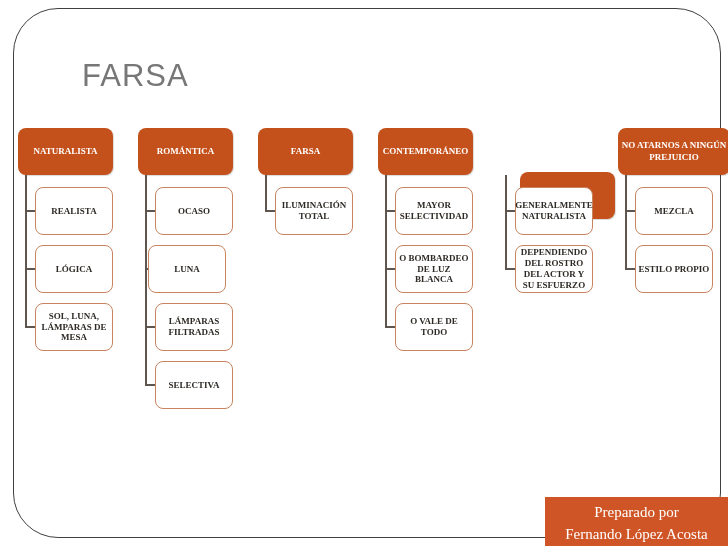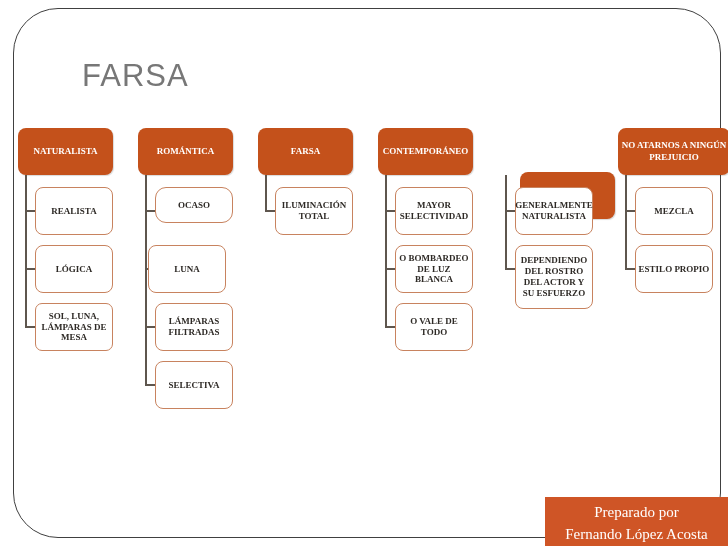--- a/index.html
+++ b/index.html
@@ -61,25 +61,25 @@
 <div class="slide-title">FARSA</div>
 
 <div id="diagram">
     <div class="header-box" style="left: 18px; top: 128px; width: 95px; height: 47px;">NATURALISTA</div>
     <div class="conn-v" style="left: 25px; top: 175px; height: 152px;"></div>
     <div class="conn-h" style="left: 25px; top: 210px; width: 12px;"></div>
     <div class="child-box" style="left: 35px; top: 187px; width: 78px; height: 48px;">REALISTA</div>
     <div class="conn-h" style="left: 25px; top: 268px; width: 12px;"></div>
     <div class="child-box" style="left: 35px; top: 245px; width: 78px; height: 48px;">LÓGICA</div>
     <div class="conn-h" style="left: 25px; top: 326px; width: 12px;"></div>
-    <div class="child-box" style="left: 35px; top: 303px; width: 78px; height: 48px; border-radius: 7px;">SOL, LUNA, LÁMPARAS DE MESA</div>
+    <div class="child-box" style="left: 35px; top: 303px; width: 78px; height: 48px;">SOL, LUNA, LÁMPARAS DE MESA</div>
     <div class="header-box" style="left: 138px; top: 128px; width: 95px; height: 47px;">ROMÁNTICA</div>
     <div class="conn-v" style="left: 145px; top: 175px; height: 210px;"></div>
     <div class="conn-h" style="left: 145px; top: 210px; width: 12px;"></div>
-    <div class="child-box" style="left: 155px; top: 187px; width: 78px; height: 36px; border-radius: 11px;">OCASO</div>
+    <div class="child-box" style="left: 155px; top: 187px; width: 78px; height: 48px;">OCASO</div>
     <div class="conn-h" style="left: 145px; top: 268px; width: 12px;"></div>
     <div class="child-box" style="left: 148px; top: 245px; width: 78px; height: 48px;">LUNA</div>
     <div class="conn-h" style="left: 145px; top: 326px; width: 12px;"></div>
     <div class="child-box" style="left: 155px; top: 303px; width: 78px; height: 48px;">LÁMPARAS FILTRADAS</div>
     <div class="conn-h" style="left: 145px; top: 384px; width: 12px;"></div>
     <div class="child-box" style="left: 155px; top: 361px; width: 78px; height: 48px;">SELECTIVA</div>
     <div class="header-box" style="left: 258px; top: 128px; width: 95px; height: 47px;">FARSA</div>
     <div class="conn-v" style="left: 265px; top: 175px; height: 36px;"></div>
     <div class="conn-h" style="left: 265px; top: 210px; width: 12px;"></div>
     <div class="child-box" style="left: 275px; top: 187px; width: 78px; height: 48px;">ILUMINACIÓN TOTAL</div>
@@ -89,21 +89,21 @@
     <div class="child-box" style="left: 395px; top: 187px; width: 78px; height: 48px;">MAYOR SELECTIVIDAD</div>
     <div class="conn-h" style="left: 385px; top: 268px; width: 12px;"></div>
     <div class="child-box" style="left: 395px; top: 245px; width: 78px; height: 48px;">O BOMBARDEO DE LUZ BLANCA</div>
     <div class="conn-h" style="left: 385px; top: 326px; width: 12px;"></div>
     <div class="child-box" style="left: 395px; top: 303px; width: 78px; height: 48px;">O VALE DE TODO</div>
     <div class="header-box" style="left: 520px; top: 128px; width: 95px; height: 47px; margin-top: 44px;">OPERA</div>
     <div class="conn-v" style="left: 505px; top: 175px; height: 94px;"></div>
     <div class="conn-h" style="left: 505px; top: 210px; width: 12px;"></div>
     <div class="child-box" style="left: 515px; top: 187px; width: 78px; height: 48px;">GENERALMENTE NATURALISTA</div>
     <div class="conn-h" style="left: 505px; top: 268px; width: 12px;"></div>
-    <div class="child-box" style="left: 515px; top: 245px; width: 78px; height: 64px;">DEPENDIENDO DEL ROSTRO DEL ACTOR Y SU ESFUERZO</div>
+    <div class="child-box" style="left: 515px; top: 245px; width: 78px; height: 48px;">DEPENDIENDO DEL ROSTRO DEL ACTOR Y SU ESFUERZO</div>
     <div class="header-box" style="left: 618px; top: 128px; width: 112px; height: 47px;">NO ATARNOS A NINGÚN PREJUICIO</div>
     <div class="conn-v" style="left: 625px; top: 175px; height: 94px;"></div>
     <div class="conn-h" style="left: 625px; top: 210px; width: 12px;"></div>
     <div class="child-box" style="left: 635px; top: 187px; width: 78px; height: 48px;">MEZCLA</div>
     <div class="conn-h" style="left: 625px; top: 268px; width: 12px;"></div>
     <div class="child-box" style="left: 635px; top: 245px; width: 78px; height: 48px;">ESTILO PROPIO</div>
   </div>
 
 <div class="credits-box">
   <span>Preparado por</span>

